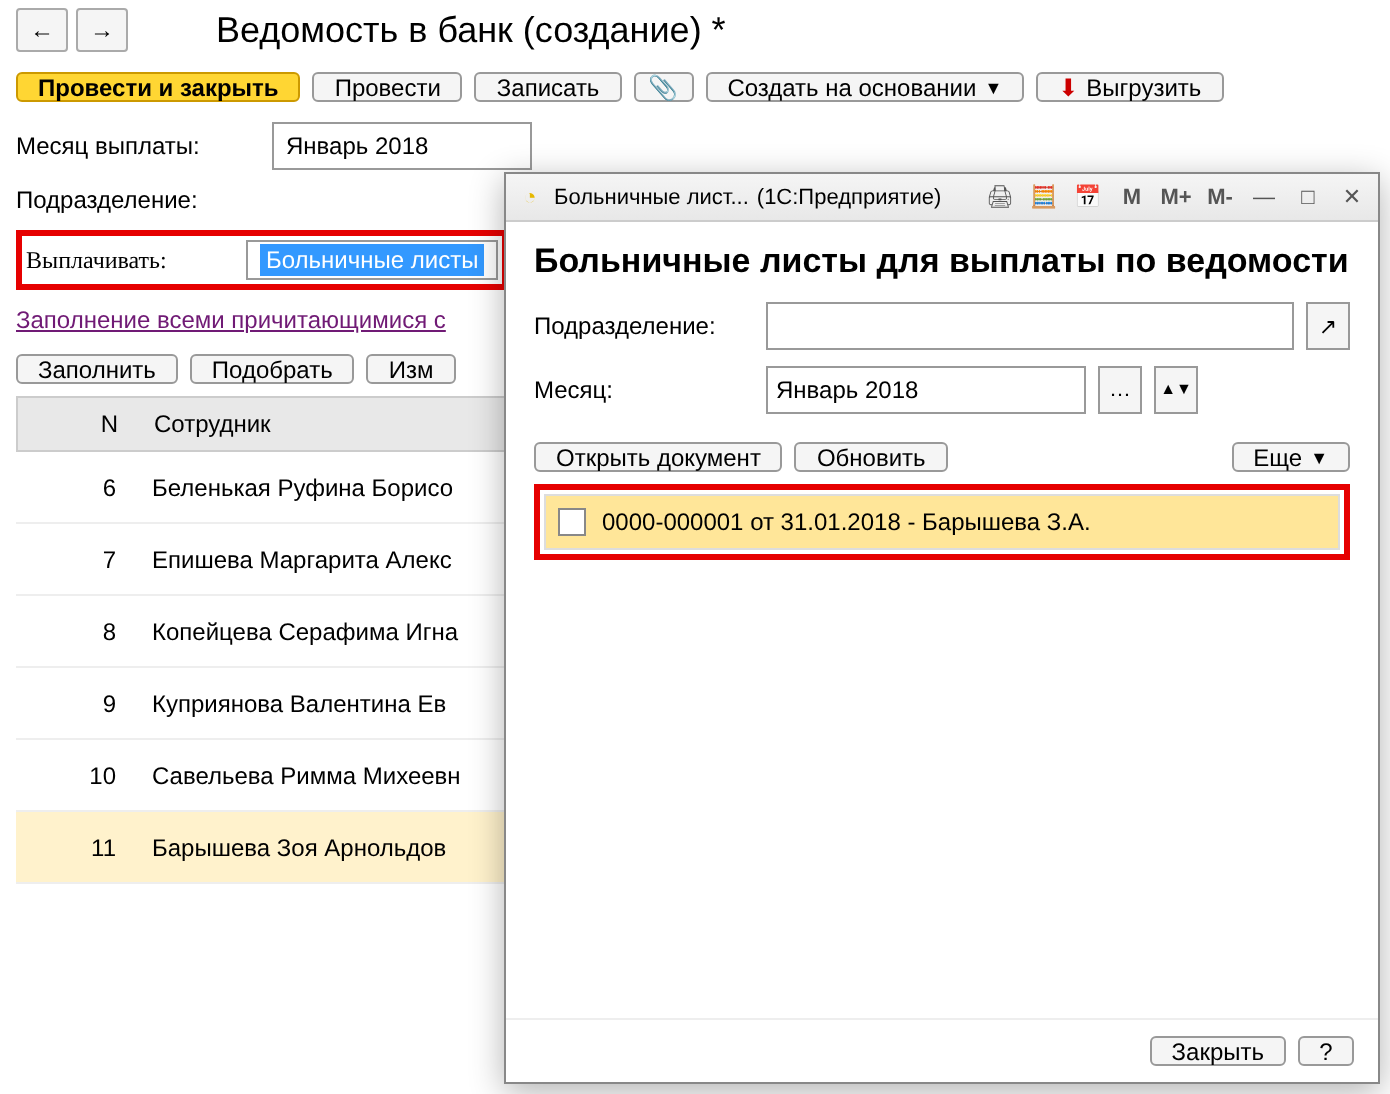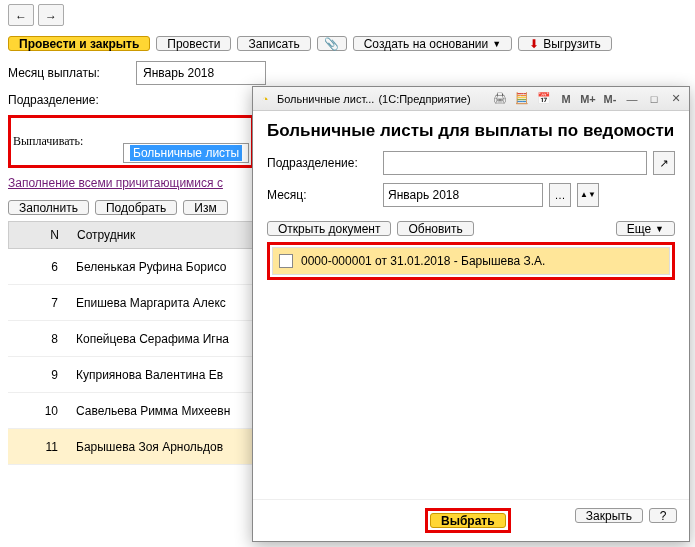--- a/index.html
+++ b/index.html
@@ -16,21 +16,21 @@
   .btn-icon-only { width: 30px; padding: 0; justify-content: center; }
   .dropdown-caret { margin-left: 4px; font-size: 9px; }
   
   .form-row { display: flex; align-items: center; padding: 4px 8px; gap: 8px; }
   .form-label { width: 120px; }
   .form-input { border: 1px solid #999; height: 24px; padding: 2px 6px; background: #fff; display: flex; align-items: center; }
   .month-input { width: 130px; }
   
   .highlight-box { border: 3px solid #e60000; padding: 2px; display: flex; align-items: center; }
   .pay-label { width: 110px; font-family: Liberation Serif, serif; }
-  .pay-value { border: 1px solid #999; padding: 2px 6px; background: #fff; margin-top: 23px; }
+  .pay-value { border: 1px solid #999; padding: 2px 6px; background: #fff; }
   .pay-selected { background: #3399ff; color: #fff; padding: 1px 3px; }
   
   .link-row { padding: 4px 8px; }
   .green-link { color: #701a75; text-decoration: underline; cursor: pointer; }
   
   .sub-toolbar { display: flex; padding: 6px 8px; gap: 6px; }
   
   .grid { margin: 0 8px; }
   .grid-header { display: flex; background: #e8e8e8; border: 1px solid #ccc; height: 28px; align-items: center; }
   .grid-col-n { width: 60px; text-align: right; padding-right: 10px; }
@@ -65,20 +65,21 @@
   
   .modal-footer { display: flex; padding: 8px 12px; gap: 6px; justify-content: flex-end; border-top: 1px solid #eee; }
   .modal-choose-box { border: 3px solid #e60000; padding: 2px; margin-right: auto; margin-left: 160px;}
 </style>
 </head>
 <body>
 
 <div class="top-nav">
   <div class="nav-btn">←</div>
   <div class="nav-btn">→</div>
+  <div class="page-title">Ведомость в банк (создание) *</div>
 </div>
 
 <div class="toolbar">
   <button class="btn btn-primary">Провести и закрыть</button>
   <button class="btn">Провести</button>
   <button class="btn">Записать</button>
   <button class="btn btn-icon-only">
     <span>📎</span>
   </button>
   <button class="btn">
@@ -204,19 +205,16 @@
 
     <div class="modal-list-box">
       <div class="modal-list-row">
         <div class="modal-checkbox"></div>
         <span>0000-000001 от 31.01.2018 - Барышева З.А.</span>
       </div>
     </div>
   </div>
 
   <div class="modal-footer">
-    <div class="modal-choose-box">
-      <button class="btn btn-primary">Выбрать</button>
-    </div>
     <button class="btn">Закрыть</button>
     <button class="btn" style="width:28px;padding:0;justify-content:center">?</button>
   </div>
 </div>
 
 </body></html>

